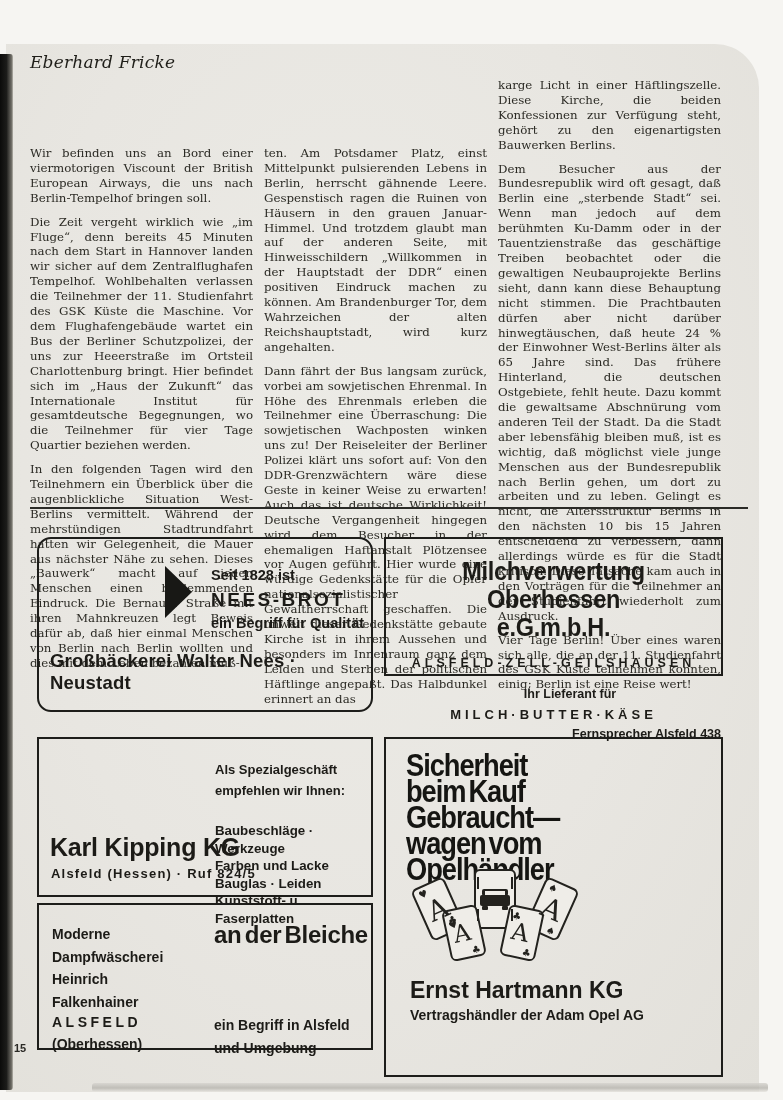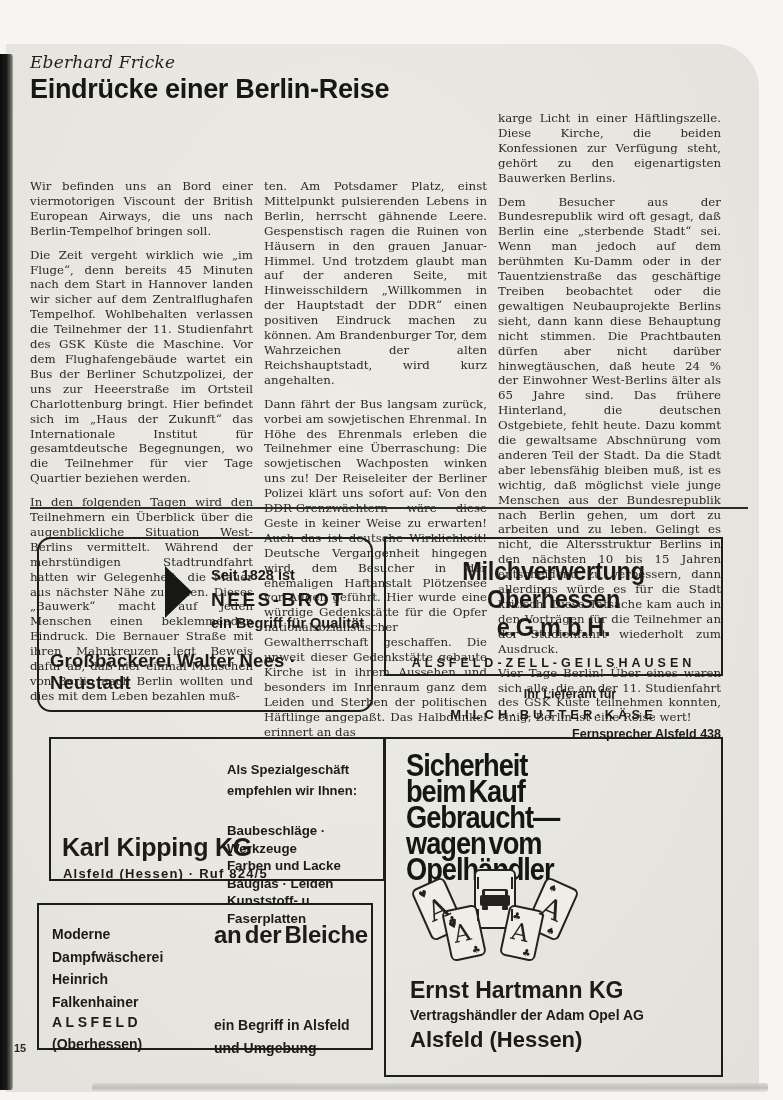--- a/index.html
+++ b/index.html
@@ -49,21 +49,21 @@
     border-top:2px solid #2a2a26;
   }
   
   .ads{position:absolute;left:37px;top:537px;width:686px;}
   .ad{
     position:absolute;border:2px solid #1d1d1a;box-sizing:border-box;
     color:#1c1b17;
   }
   .ad-nees{left:0;top:0;width:336px;height:175px;border-radius:14px;}
   .ad-milch{left:347px;top:0;width:339px;height:139px;}
-  .ad-kipping{left:12px;top:200px;width:336px;height:144px;}
+  .ad-kipping{left:0;top:200px;width:336px;height:160px;}
   .ad-opel{left:347px;top:200px;width:339px;height:340px;}
   .ad-bleiche{left:0;top:366px;width:336px;height:147px;}
 
   
   .nees-arrow{
     position:absolute;left:126px;top:27px;width:0;height:0;
     border-left:27px solid #181815;
     border-top:26px solid transparent;
     border-bottom:26px solid transparent;
   }
@@ -116,21 +116,20 @@
 </style>
 </head>
 <body>
 
 <div class="paper"></div>
 <div class="spine-bar"></div>
 <div class="bottom-shadow"></div>
 
 <div class="article">
   <p class="author">Eberhard Fricke</p>
-  <h1 class="headline">Eindrücke einer Berlin-Reise</h1>
   <div class="cols">
     <div class="col offset">
       <p>Wir befinden uns an Bord einer viermotorigen Viscount der British European Airways, die uns nach Berlin-Tempelhof bringen soll.</p>
       <p>Die Zeit vergeht wirklich wie „im Fluge“, denn bereits 45 Minuten nach dem Start in Hannover landen wir sicher auf dem Zentralflughafen Tempelhof. Wohlbehalten verlassen die Teilnehmer der 11. Studienfahrt des GSK Küste die Maschine. Vor dem Flughafengebäude wartet ein Bus der Berliner Schutzpolizei, der uns zur Heeerstraße im Ortsteil Charlottenburg bringt. Hier befindet sich im „Haus der Zukunft“ das Internationale Institut für gesamtdeutsche Begegnungen, wo die Teilnehmer für vier Tage Quartier beziehen werden.</p>
       <p>In den folgenden Tagen wird den Teilnehmern ein Überblick über die augenblickliche Situation West-Berlins vermittelt. Während der mehrstündigen Stadtrundfahrt hatten wir Gelegenheit, die Mauer aus nächster Nähe zu sehen. Dieses „Bauwerk“ macht auf jeden Menschen einen beklemmenden Eindruck. Die Bernauer Straße mit ihren Mahnkreuzen legt Beweis dafür ab, daß hier einmal Menschen von Berlin nach Berlin wollten und dies mit dem Leben bezahlen muß-</p>
     </div>
     <div class="col offset">
       <p>ten. Am Potsdamer Platz, einst Mittelpunkt pulsierenden Lebens in Berlin, herrscht gähnende Leere. Gespenstisch ragen die Ruinen von Häusern in den grauen Januar-Himmel. Und trotzdem glaubt man auf der anderen Seite, mit Hinweisschildern „Willkommen in der Hauptstadt der DDR“ einen positiven Eindruck machen zu können. Am Brandenburger Tor, dem Wahrzeichen der alten Reichshauptstadt, wird kurz angehalten.</p>
       <p>Dann fährt der Bus langsam zurück, vorbei am sowjetischen Ehrenmal. In Höhe des Ehrenmals erleben die Teilnehmer eine Überraschung: Die sowjetischen Wachposten winken uns zu! Der Reiseleiter der Berliner Polizei klärt uns sofort auf: Von den DDR-Grenzwächtern wäre diese Geste in keiner Weise zu erwarten! Auch das ist deutsche Wirklichkeit! Deutsche Vergangenheit hingegen wird dem Besucher in der ehemaligen Haftanstalt Plötzensee vor Augen geführt. Hier wurde eine würdige Gedenkstätte für die Opfer nationalsozialistischer Gewaltherrschaft geschaffen. Die unweit dieser Gedenkstätte gebaute Kirche ist in ihrem Aussehen und besonders im Innenraum ganz dem Leiden und Sterben der politischen Häftlinge angepaßt. Das Halbdunkel erinnert an das</p>
     </div>
@@ -243,21 +242,20 @@
           <rect x="7" y="7" width="6" height="4" rx="1"></rect>
           <rect x="-18" y="-22" width="2" height="12"></rect>
           <rect x="16" y="-22" width="2" height="12"></rect>
           <rect x="-18" y="10" width="2" height="12"></rect>
           <rect x="16" y="10" width="2" height="12"></rect>
         </g>
       </g>
     </svg>
     <div class="opel-company">Ernst Hartmann KG</div>
     <div class="opel-subtitle">Vertragshändler der Adam Opel AG</div>
-    <div class="opel-city">Alsfeld (Hessen)</div>
   </div>
 
   <div class="ad ad-bleiche">
     <div class="bleiche-left">
       <div>Moderne</div>
       <div>Dampfwäscherei</div>
       <div>Heinrich</div>
       <div>Falkenhainer</div>
     </div>
     <div class="bleiche-headline">an der Bleiche</div>

